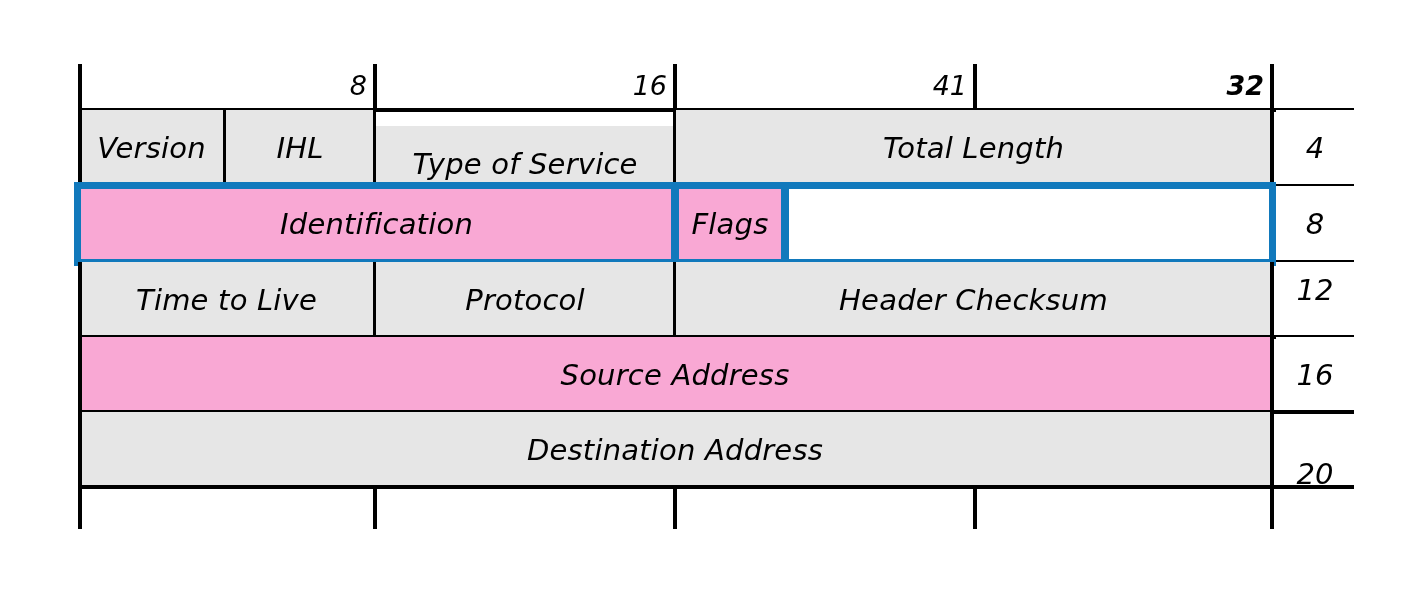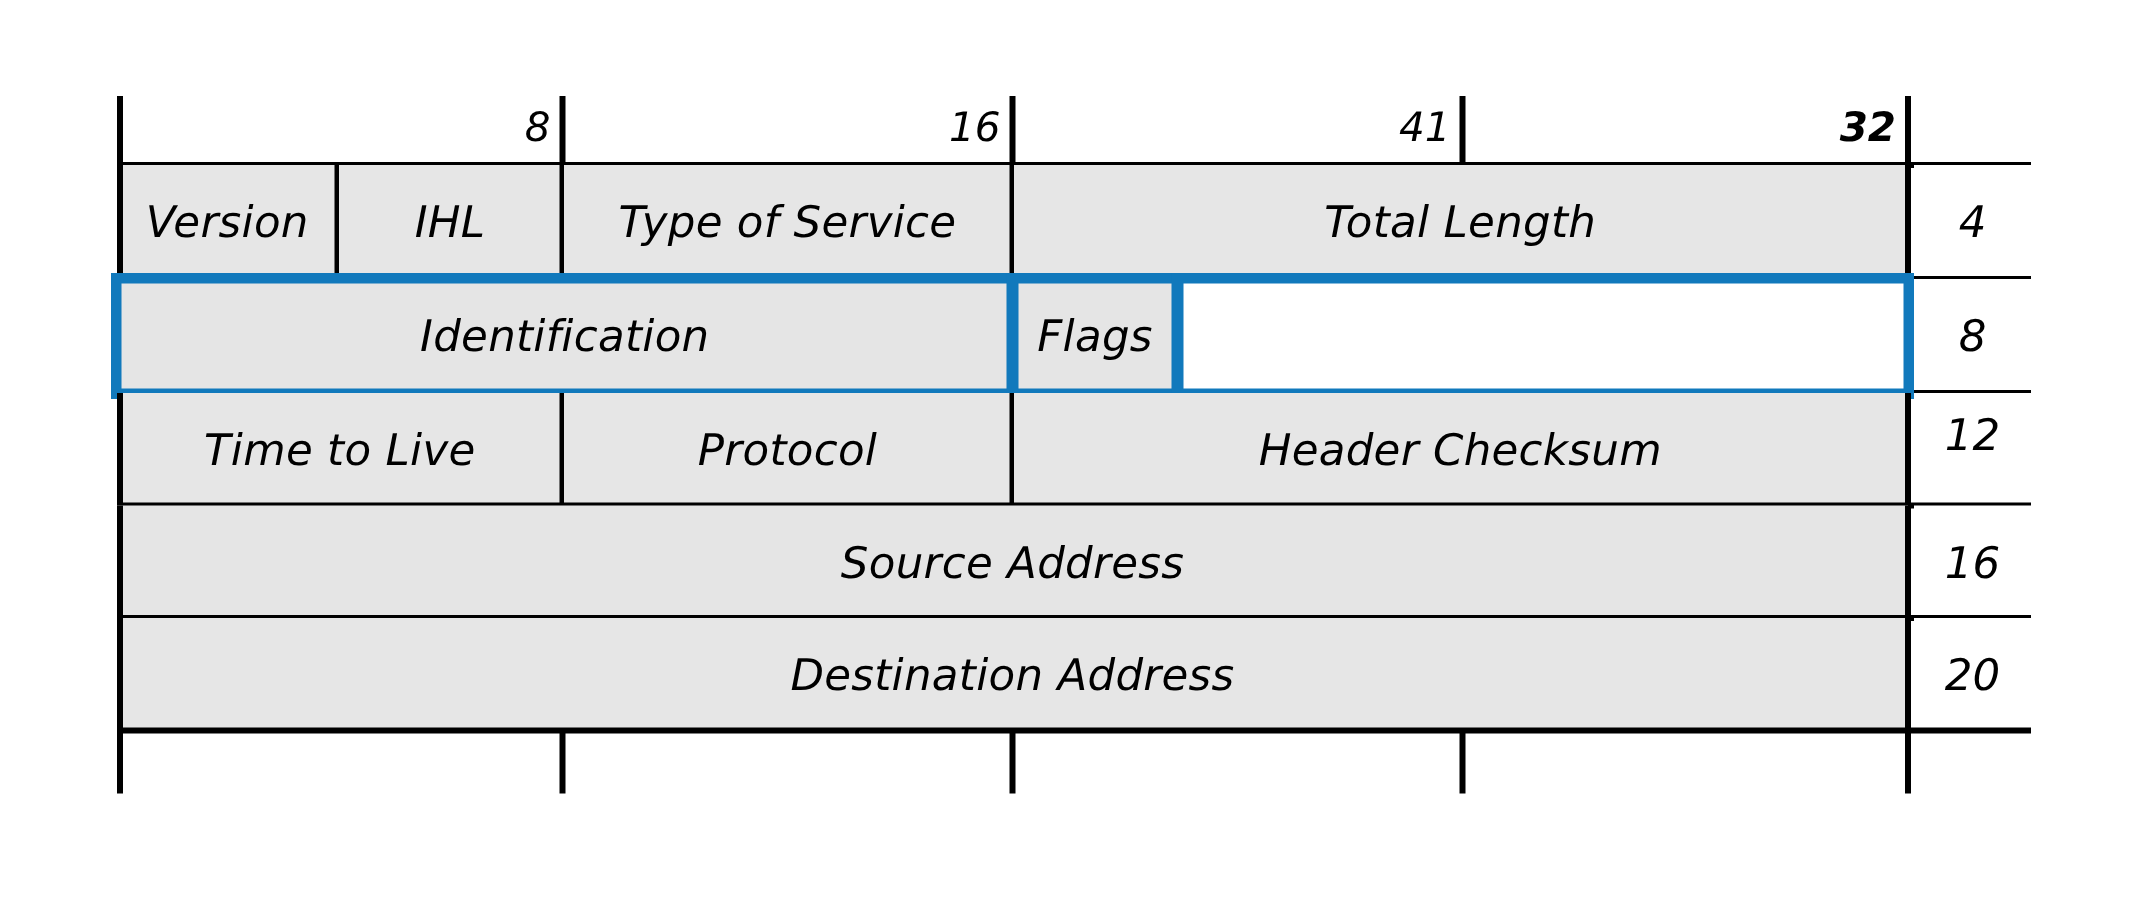--- a/index.html
+++ b/index.html
@@ -27,21 +27,21 @@
     display: flex;
     align-items: center;
     justify-content: center;
     font-style: italic;
     font-size: 29px;
     color: #000000;
     letter-spacing: 0.2px;
     white-space: nowrap;
   }
   .cell.fill-gray  { background: #e6e6e6; }
-  .cell.fill-white { background: #e5e5e5; }
+  .cell.fill-white { background: #f9a8d4; }
 
   
   .hline {
     position: absolute;
     background: #000000;
     height: 4px;
   }
   .vline {
     position: absolute;
     background: #000000;
@@ -105,21 +105,21 @@
   <div class="vline" style="left:1270px; top:64px; height:48px;"></div>
 
   <div class="hline" style="left:78px;  top:108px; width:297px;"></div>
   <div class="hline" style="left:375px; top:108px; width:300px;"></div>
   <div class="hline" style="left:675px; top:108px; width:300px;"></div>
   <div class="hline" style="left:975px; top:108px; width:297px;"></div>
   <div class="hline" style="left:1272px;top:108px; width:82px;"></div>
 
   <div class="cell fill-gray" style="left:78px;  top:110px; width:147px; height:76px;">Version</div>
   <div class="cell fill-gray" style="left:225px; top:110px; width:150px; height:76px;">IHL</div>
-  <div class="cell fill-gray" style="left:375px; top:110px; width:300px; height:76px;">Type of Service</div>
+  <div class="cell fill-gray" style="left:375px; top:126px; width:300px; height:76px;">Type of Service</div>
   <div class="cell fill-gray" style="left:675px; top:110px; width:597px; height:76px;">Total Length</div>
   <div class="byte-label" style="top:110px; height:76px;">4</div>
 
   <div class="vline" style="left:78px;  top:110px; height:76px;"></div>
   <div class="vline-thin" style="left:223px; top:110px; height:76px;"></div>
   <div class="vline-thin" style="left:373px; top:110px; height:76px;"></div>
   <div class="vline-thin" style="left:673px; top:110px; height:76px;"></div>
   <div class="vline" style="left:1270px; top:110px; height:76px;"></div>
   <div class="hline" style="left:78px; top:184px; width:1276px;"></div>
 
@@ -146,21 +146,21 @@
   <div class="hline" style="left:78px; top:335px; width:1276px;"></div>
 
   <div class="cell fill-white" style="left:78px; top:337px; width:1194px; height:75px;">Source Address</div>
   <div class="byte-label" style="top:337px; height:75px;">16</div>
 
   <div class="vline" style="left:78px;  top:337px; height:75px;"></div>
   <div class="vline" style="left:1270px; top:337px; height:75px;"></div>
   <div class="hline" style="left:78px; top:410px; width:1276px;"></div>
 
   <div class="cell fill-gray" style="left:78px; top:412px; width:1194px; height:75px;">Destination Address</div>
-  <div class="byte-label" style="top:412px; height:75px;">20</div>
+  <div class="byte-label" style="top:436px; height:75px;">20</div>
 
   <div class="vline" style="left:78px;  top:412px; height:75px;"></div>
   <div class="vline" style="left:1270px; top:412px; height:75px;"></div>
   <div class="hline" style="left:78px; top:485px; width:1276px;"></div>
 
   <div class="vline" style="left:78px;   top:487px; height:42px;"></div>
   <div class="vline" style="left:373px;  top:487px; height:42px;"></div>
   <div class="vline" style="left:673px;  top:487px; height:42px;"></div>
   <div class="vline" style="left:973px;  top:487px; height:42px;"></div>
   <div class="vline" style="left:1270px; top:487px; height:42px;"></div>

